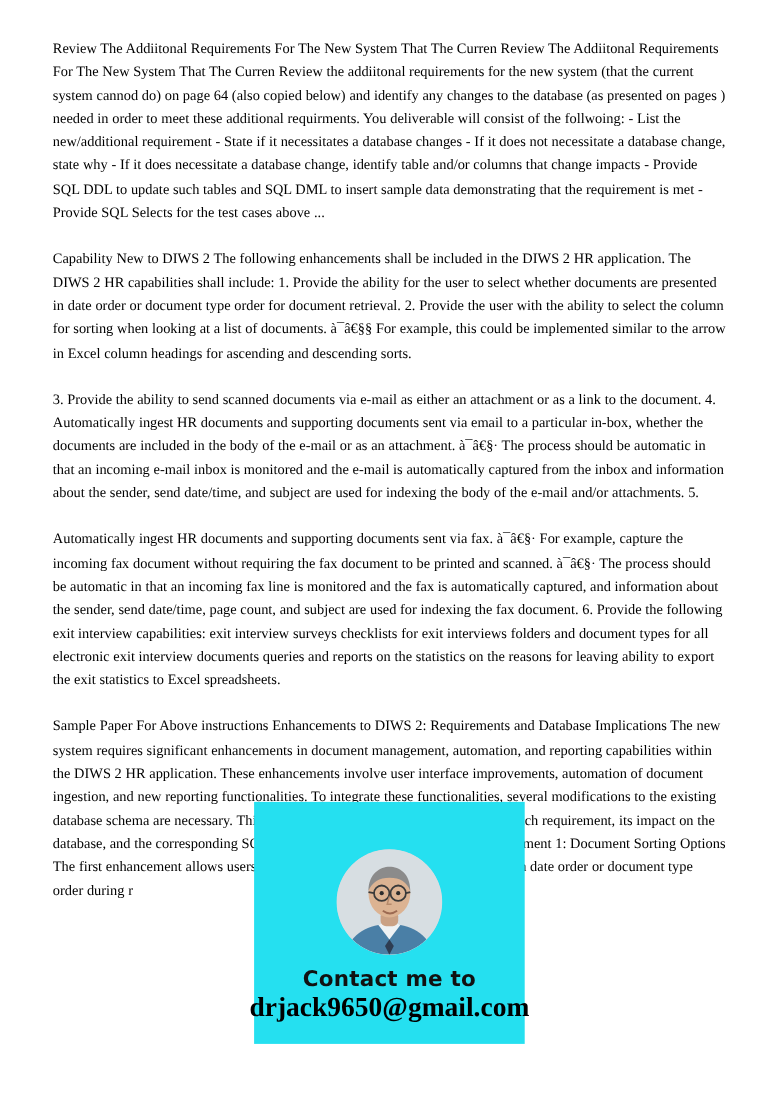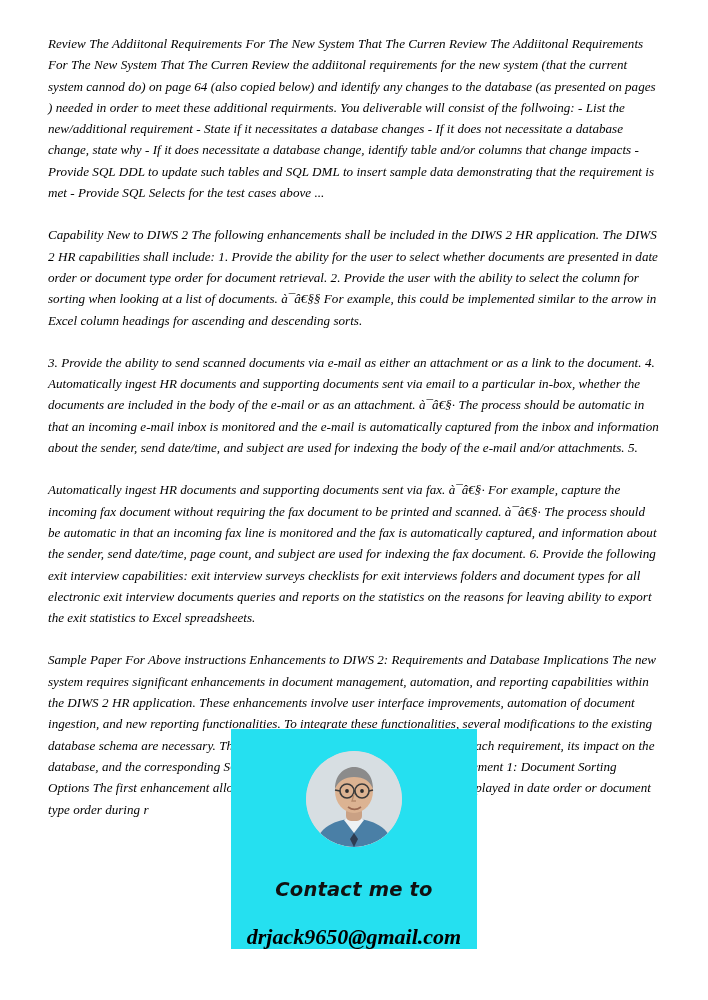--- a/index.html
+++ b/index.html
@@ -14,21 +14,20 @@
     font-family: "Liberation Serif", serif;
     color: #000000;
     overflow: hidden;
   }
   .page {
     position: absolute;
     left: 0; top: 0;
     width: 708px;
     height: 844px;
     background: #fff;
-    font-style: italic;
   }
   .content {
     position: absolute;
     left: 48px;
     top: 33px;
     width: 612px;
   }
   .para {
     font-size: 13.1px;
     line-height: 21.3px;
@@ -43,21 +42,21 @@
   .overlay-card {
     position: absolute;
     left: 231px;
     top: 729px;
     width: 246px;
     height: 220px;
     background: #25e0f0;
     display: flex;
     flex-direction: column;
     align-items: center;
-    justify-content: space-between;
+    justify-content: center;
     box-sizing: border-box;
     padding-top: 22px;
   }
   .avatar {
     width: 96px;
     height: 96px;
     border-radius: 50%;
     overflow: hidden;
     background: #cfd8dc;
     position: relative;
@@ -70,21 +69,21 @@
     font-size: 19.5px;
     line-height: 25px;
     color: #111111;
     text-align: center;
     letter-spacing: 0.2px;
   }
   .overlay-line1 { margin-top: 9px; }
   .overlay-email {
     font-family: "Liberation Serif", serif;
     font-weight: bold;
-    font-size: 22px;
+    font-size: 25px;
     line-height: 24px;
     color: #000000;
     text-align: center;
     margin-top: 3px;
   }
 </style>
 </head>
 <body>
 
 <div class="page">

